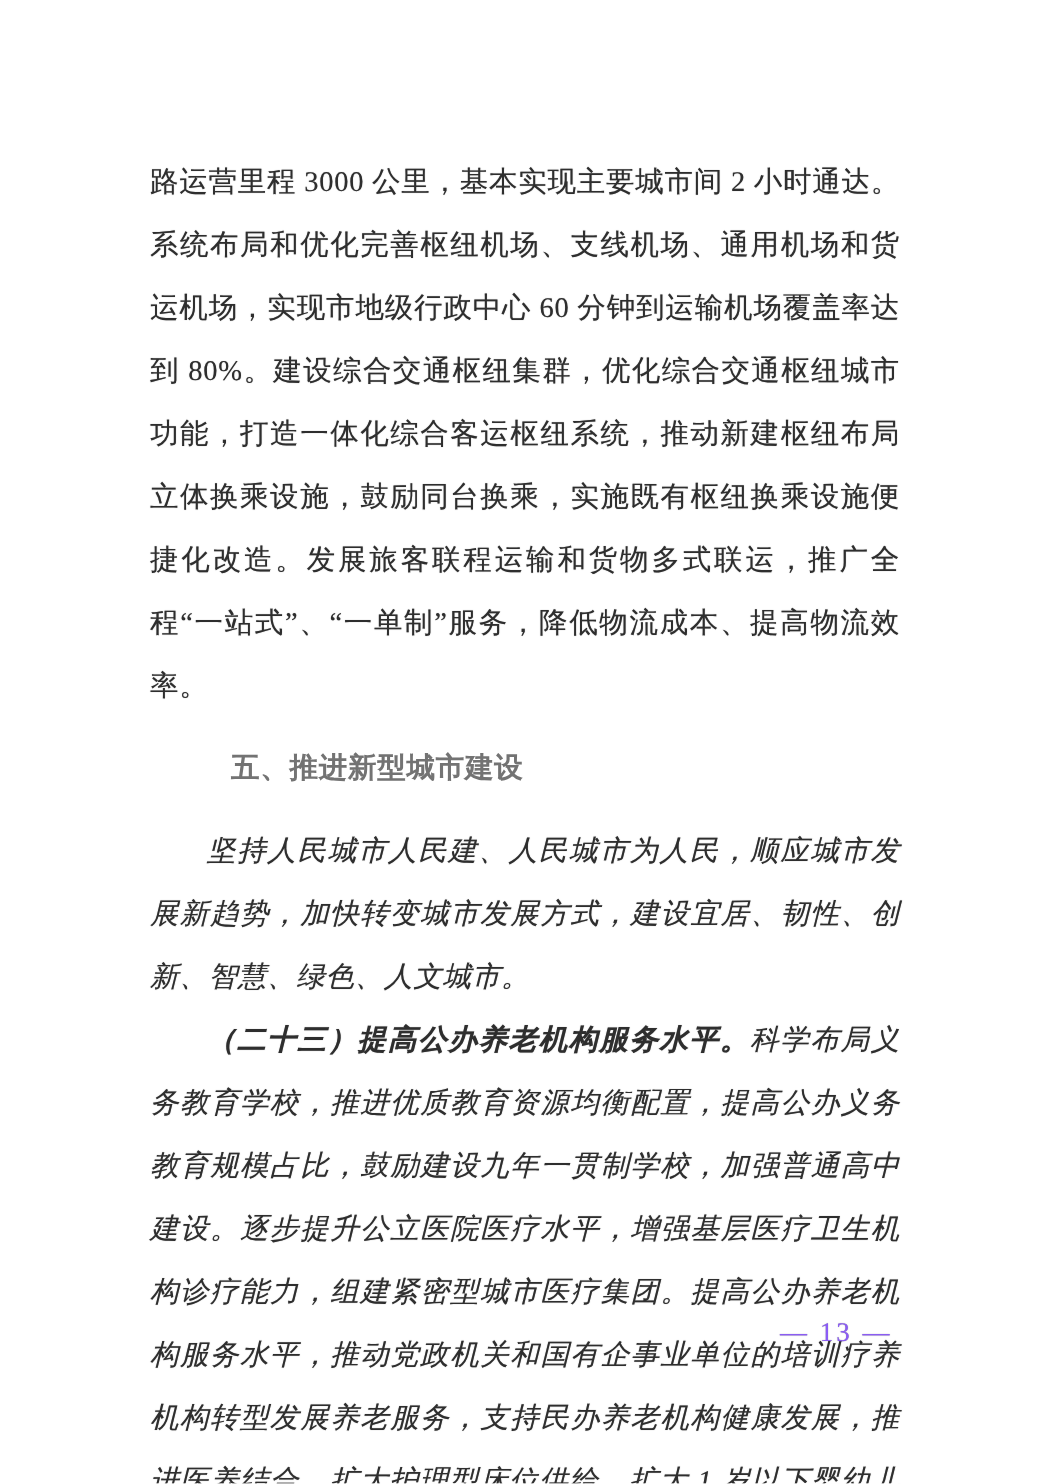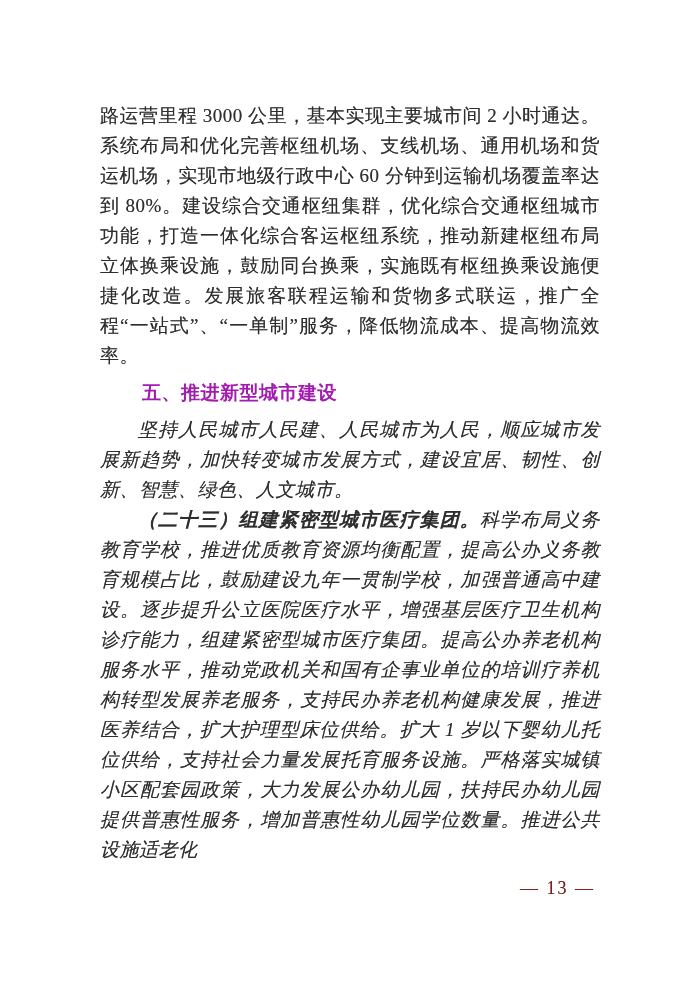--- a/index.html
+++ b/index.html
@@ -18,66 +18,66 @@
   }
   .content {
     position: absolute;
     top: 101px;
     left: 100px;
     width: 500px;
   }
   .para {
     margin: 0;
     font-size: 19px;
-    line-height: 30px;
+    line-height: 42px;
     text-align: justify;
     text-justify: inter-ideograph;
     letter-spacing: 0.5px;
     text-shadow: 0 0 0.6px rgba(46,46,46,0.55);
   }
   .indent {
     text-indent: 2em;
     font-style: italic;
   }
   .heading {
-    margin: 4px;
+    margin: 16px;
     font-size: 19px;
     line-height: 35.5px;
     font-weight: 700;
     font-family: "Liberation Sans", sans-serif;
     text-indent: 2em;
-    color: #a21caf;
+    color: #737373;
     letter-spacing: 0.5px;
   }
   .lead {
     font-weight: 700;
   }
   .page-number {
     position: absolute;
     top: 874px;
     left: 0;
     width: 595px;
     text-align: right;
     font-size: 18px;
     line-height: 28px;
     letter-spacing: 2px;
-    color: #7f1d1d;
+    color: #8b5cf6;
     text-shadow: 0 0 0.6px rgba(46,46,46,0.55);
   }
 </style>
 </head>
 <body>
 
 <div class="page">
   <div class="content">
 
     <p class="para">路运营里程 3000 公里，基本实现主要城市间 2 小时通达。系统布局和优化完善枢纽机场、支线机场、通用机场和货运机场，实现市地级行政中心 60 分钟到运输机场覆盖率达到 80%。建设综合交通枢纽集群，优化综合交通枢纽城市功能，打造一体化综合客运枢纽系统，推动新建枢纽布局立体换乘设施，鼓励同台换乘，实施既有枢纽换乘设施便捷化改造。发展旅客联程运输和货物多式联运，推广全程“一站式”、“一单制”服务，降低物流成本、提高物流效率。</p>
 
     <h2 class="heading">五、推进新型城市建设</h2>
 
     <p class="para indent">坚持人民城市人民建、人民城市为人民，顺应城市发展新趋势，加快转变城市发展方式，建设宜居、韧性、创新、智慧、绿色、人文城市。</p>
 
-    <p class="para indent"><span class="lead">（二十三）组建紧密型城市医疗集团。</span><span>科学布局义务教育学校，推进优质教育资源均衡配置，提高公办义务教育规模占比，鼓励建设九年一贯制学校，加强普通高中建设。逐步提升公立医院医疗水平，增强基层医疗卫生机构诊疗能力，组建紧密型城市医疗集团。提高公办养老机构服务水平，推动党政机关和国有企事业单位的培训疗养机构转型发展养老服务，支持民办养老机构健康发展，推进医养结合，扩大护理型床位供给。扩大 1 岁以下婴幼儿托位供给，支持社会力量发展托育服务设施。严格落实城镇小区配套园政策，大力发展公办幼儿园，扶持民办幼儿园提供普惠性服务，增加普惠性幼儿园学位数量。推进公共设施适老化</span></p>
+    <p class="para indent"><span class="lead">（二十三）提高公办养老机构服务水平。</span><span>科学布局义务教育学校，推进优质教育资源均衡配置，提高公办义务教育规模占比，鼓励建设九年一贯制学校，加强普通高中建设。逐步提升公立医院医疗水平，增强基层医疗卫生机构诊疗能力，组建紧密型城市医疗集团。提高公办养老机构服务水平，推动党政机关和国有企事业单位的培训疗养机构转型发展养老服务，支持民办养老机构健康发展，推进医养结合，扩大护理型床位供给。扩大 1 岁以下婴幼儿托位供给，支持社会力量发展托育服务设施。严格落实城镇小区配套园政策，大力发展公办幼儿园，扶持民办幼儿园提供普惠性服务，增加普惠性幼儿园学位数量。推进公共设施适老化</span></p>
 
   </div>
 
   <div class="page-number">— 13 —</div>
 </div>
 
 </body></html>

